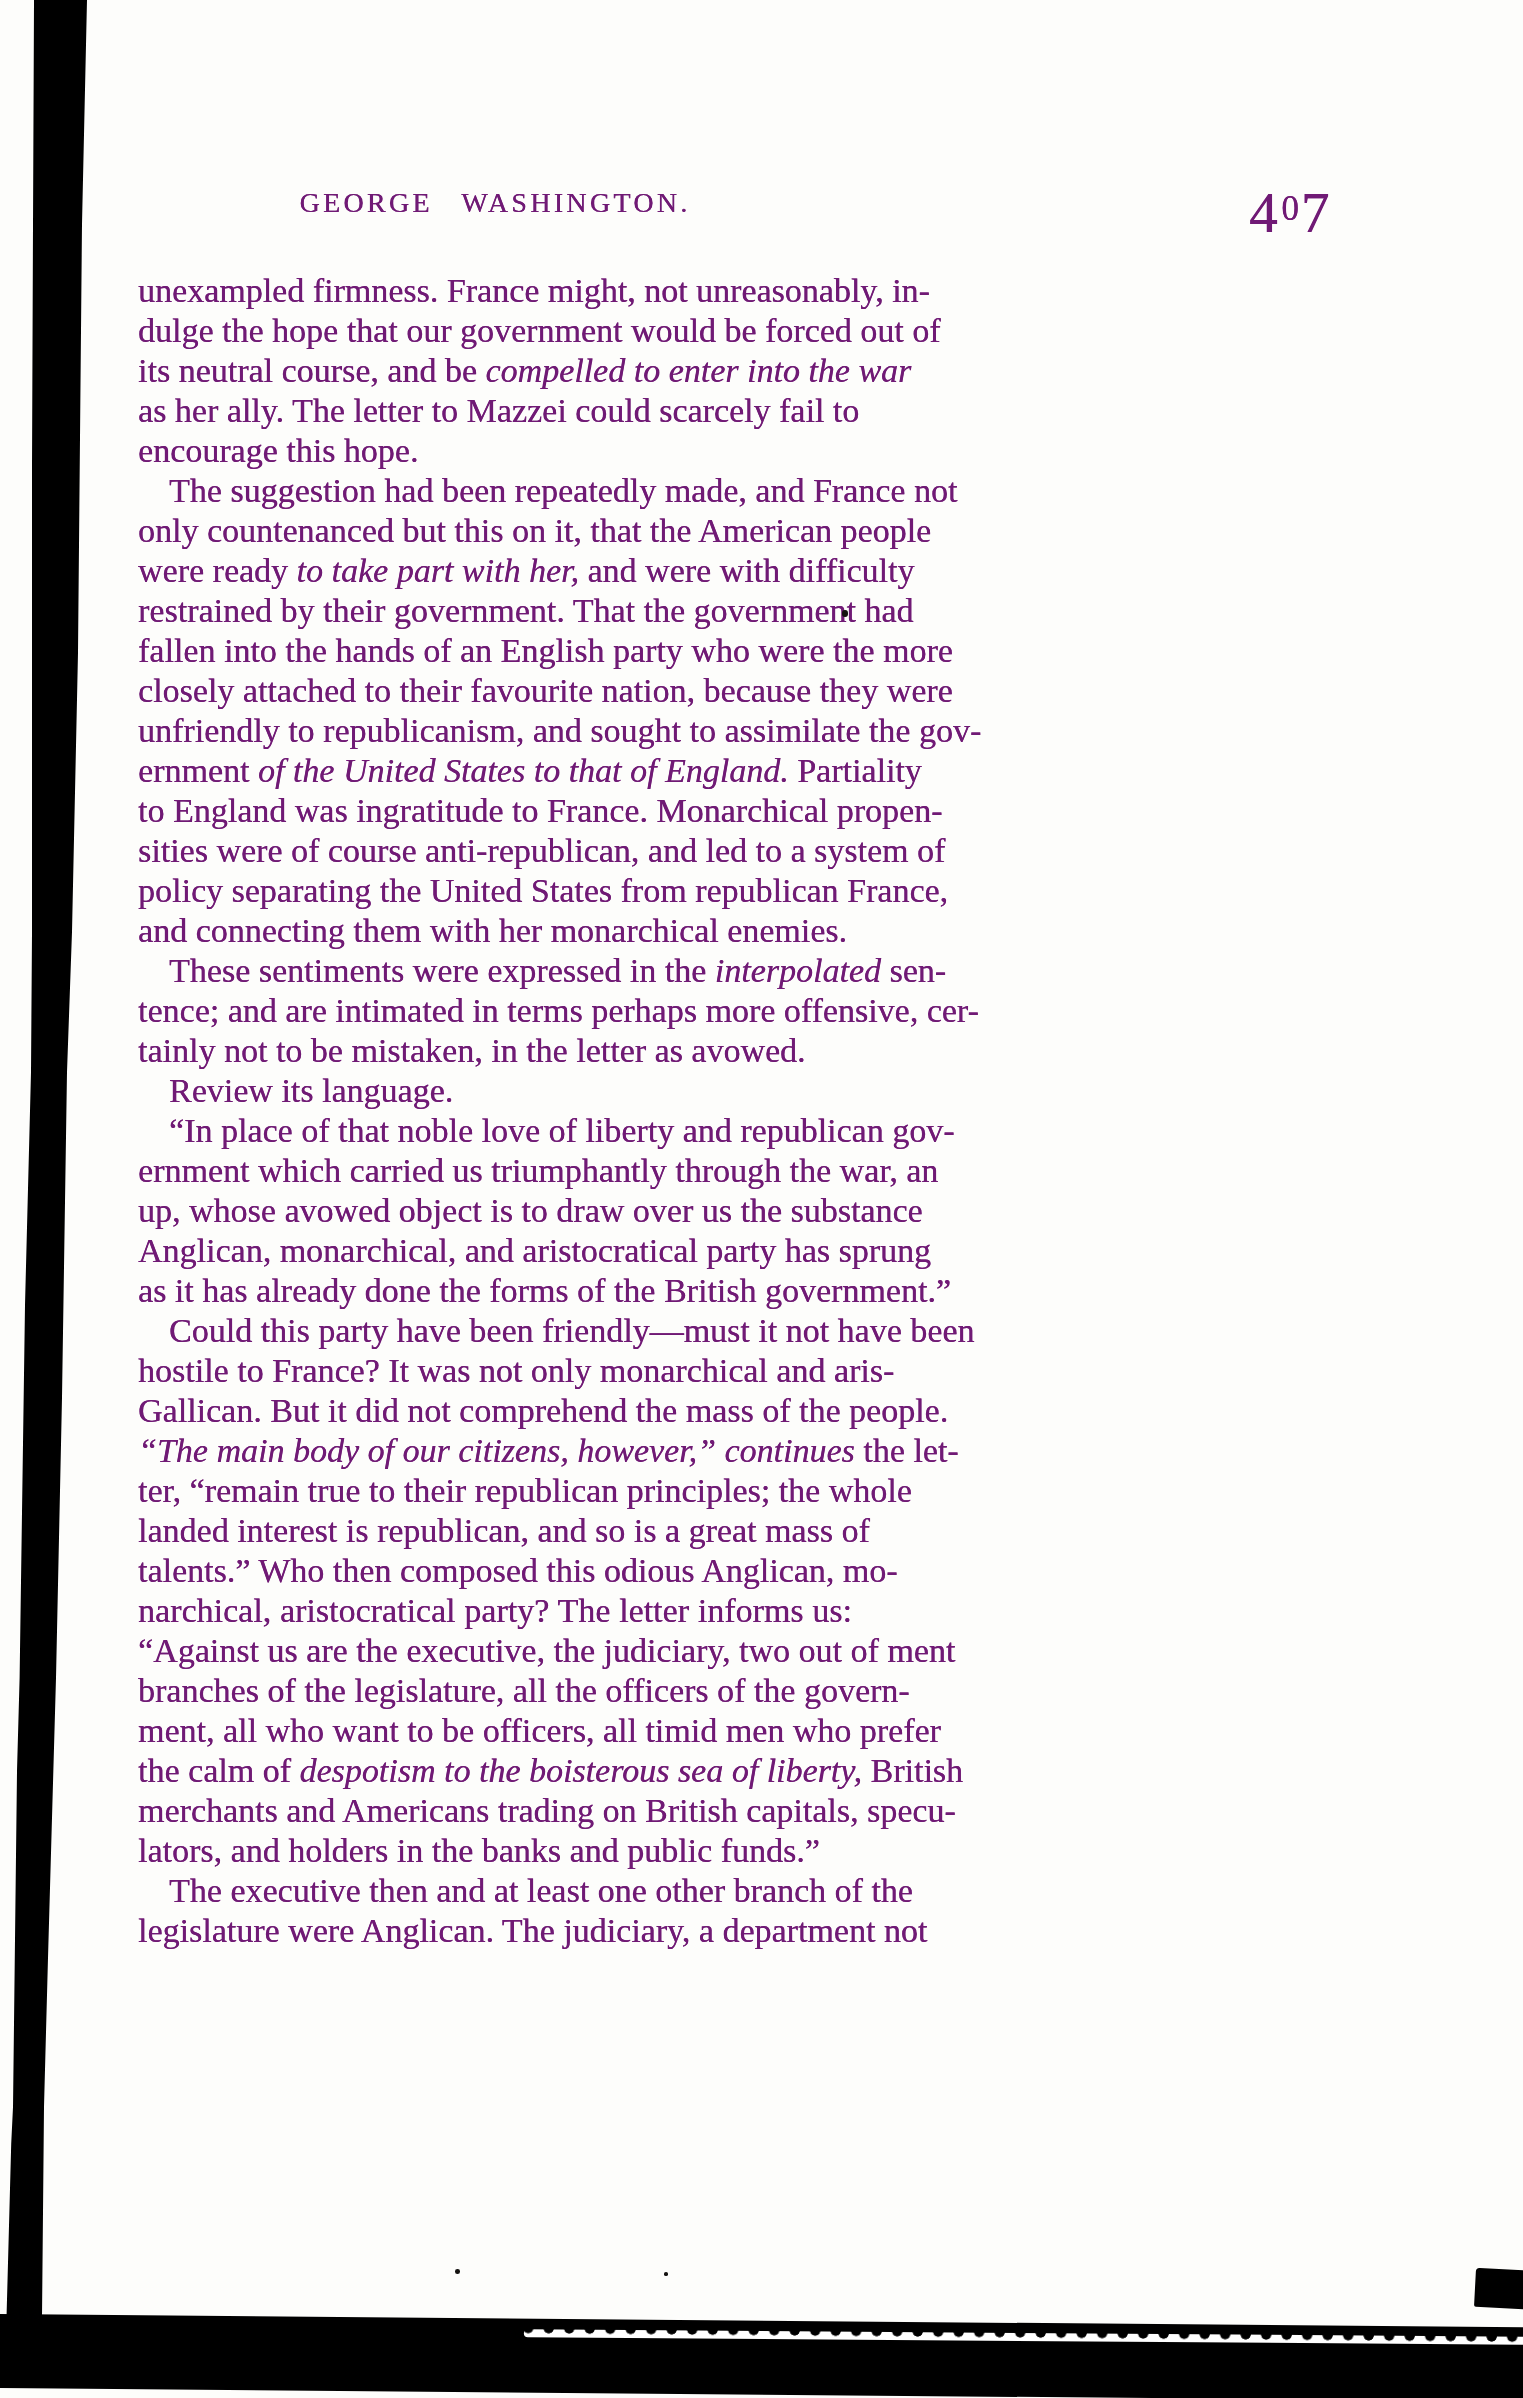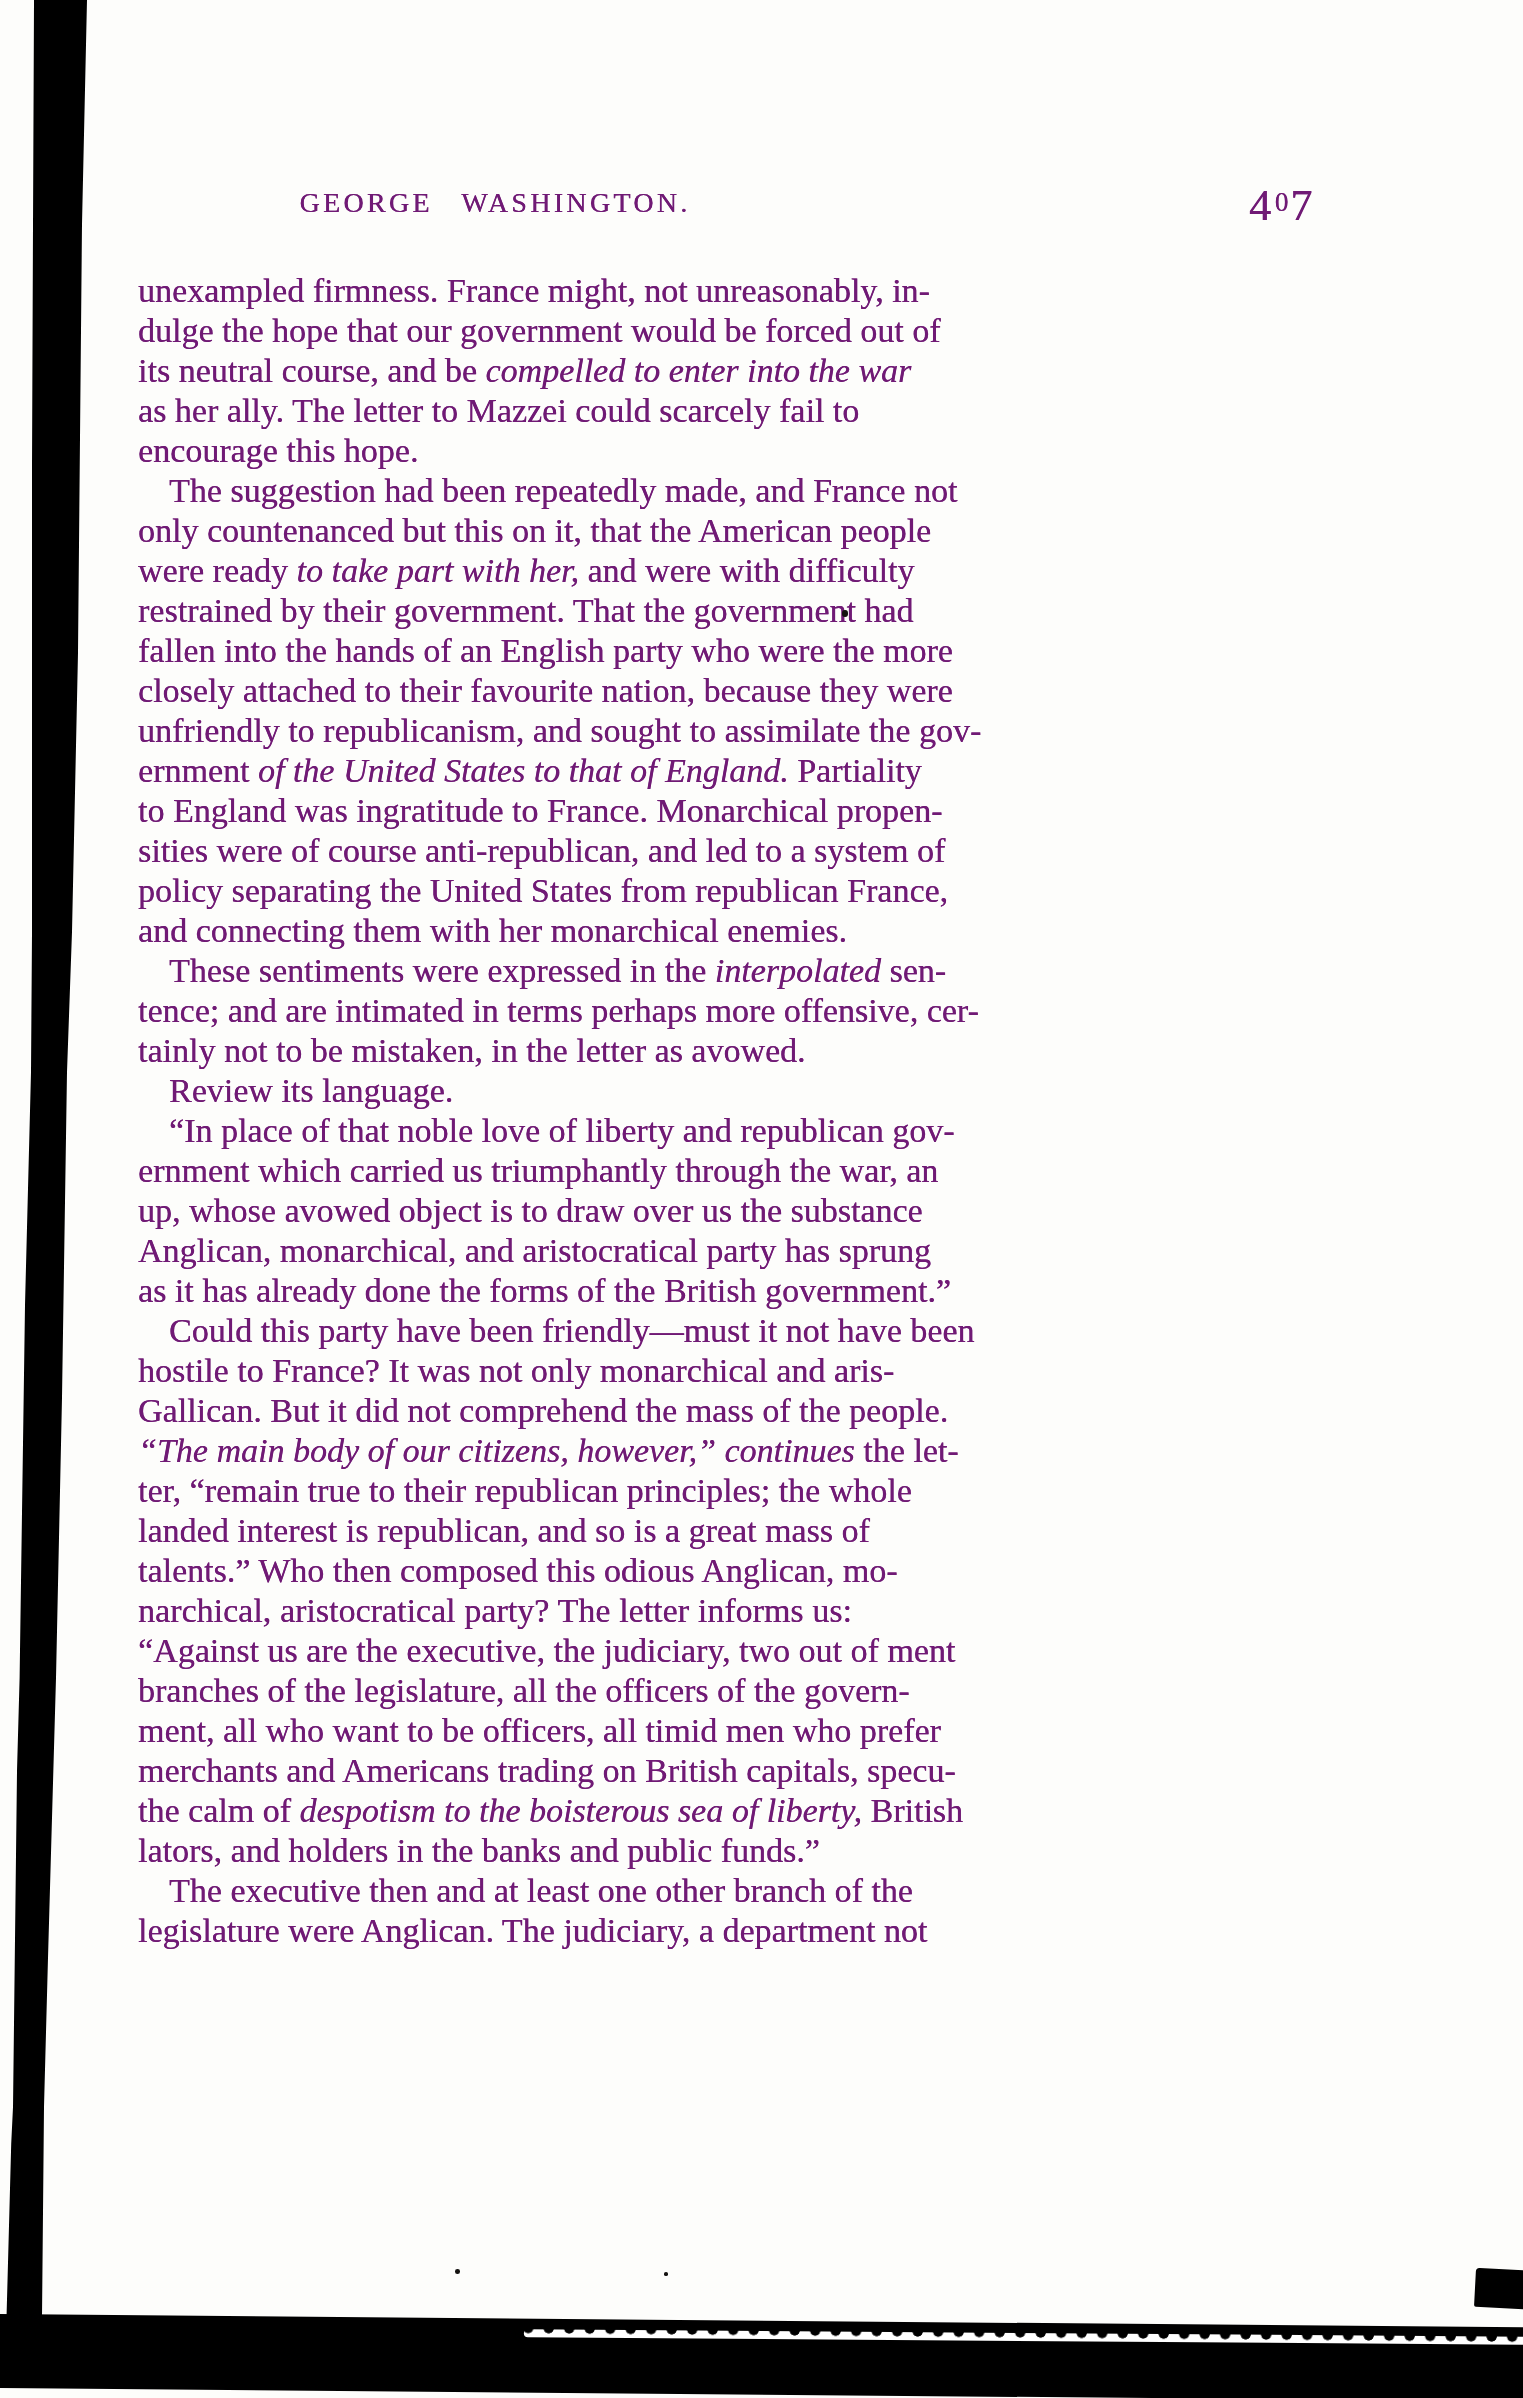--- a/index.html
+++ b/index.html
@@ -10,21 +10,21 @@
     color:#701a75;
   }
   
   .header-title{
     position:absolute;left:138px;top:187px;width:714px;
     text-align:center;font-size:28px;letter-spacing:3.3px;word-spacing:18.6px;
     text-shadow:0.3px 0 0 currentColor;
   }
   .page-number{
     position:absolute;left:1249px;top:180px;
-    font-size:44px;letter-spacing:3.7px;
+    font-size:57px;letter-spacing:3.7px;
     text-shadow:0.4px 0 0 currentColor;
   }
   .page-number .os{ 
     font-size:0.62em;vertical-align:0.34em;letter-spacing:1.9px;
   }
   
   .text-block{
     position:absolute;left:138px;top:271px;width:714px;
     font-size:34px;line-height:40px;
     text-shadow:0.3px 0 0 currentColor;
@@ -112,22 +112,22 @@
       <div class="line"><span>hostile to France? It was not only monarchical and aris-</span></div>
       <div class="line"><span>Gallican. But it did not comprehend the mass of the people.</span></div>
       <div class="line"><em>“The main body of our citizens, however,” continues</em><span> the let-</span></div>
       <div class="line"><span>ter, “remain true to their republican principles; the whole</span></div>
       <div class="line"><span>landed interest is republican, and so is a great mass of</span></div>
       <div class="line"><span>talents.” Who then composed this odious Anglican, mo-</span></div>
       <div class="line"><span>narchical, aristocratical party? The letter informs us:</span></div>
       <div class="line"><span>“Against us are the executive, the judiciary, two out of ment</span></div>
       <div class="line"><span>branches of the legislature, all the officers of the govern-</span></div>
       <div class="line"><span>ment, all who want to be officers, all timid men who prefer</span></div>
+      <div class="line"><span>the calm of </span><em>despotism to the boisterous sea of liberty,</em><span> British</span></div>
       <div class="line"><span>merchants and Americans trading on British capitals, specu-</span></div>
-      <div class="line"><span>the calm of </span><em>despotism to the boisterous sea of liberty,</em><span> British</span></div>
       <div class="line end"><span>lators, and holders in the banks and public funds.”</span></div>
       <div class="line indent"><span>The executive then and at least one other branch of the</span></div>
       <div class="line"><span>legislature were Anglican. The judiciary, a department not</span></div>
     </div>
 
   <div class="speck s1"></div>
   <div class="speck s2"></div>
   <div class="speck s3"></div>
 
   <div class="corner-blot"></div>

